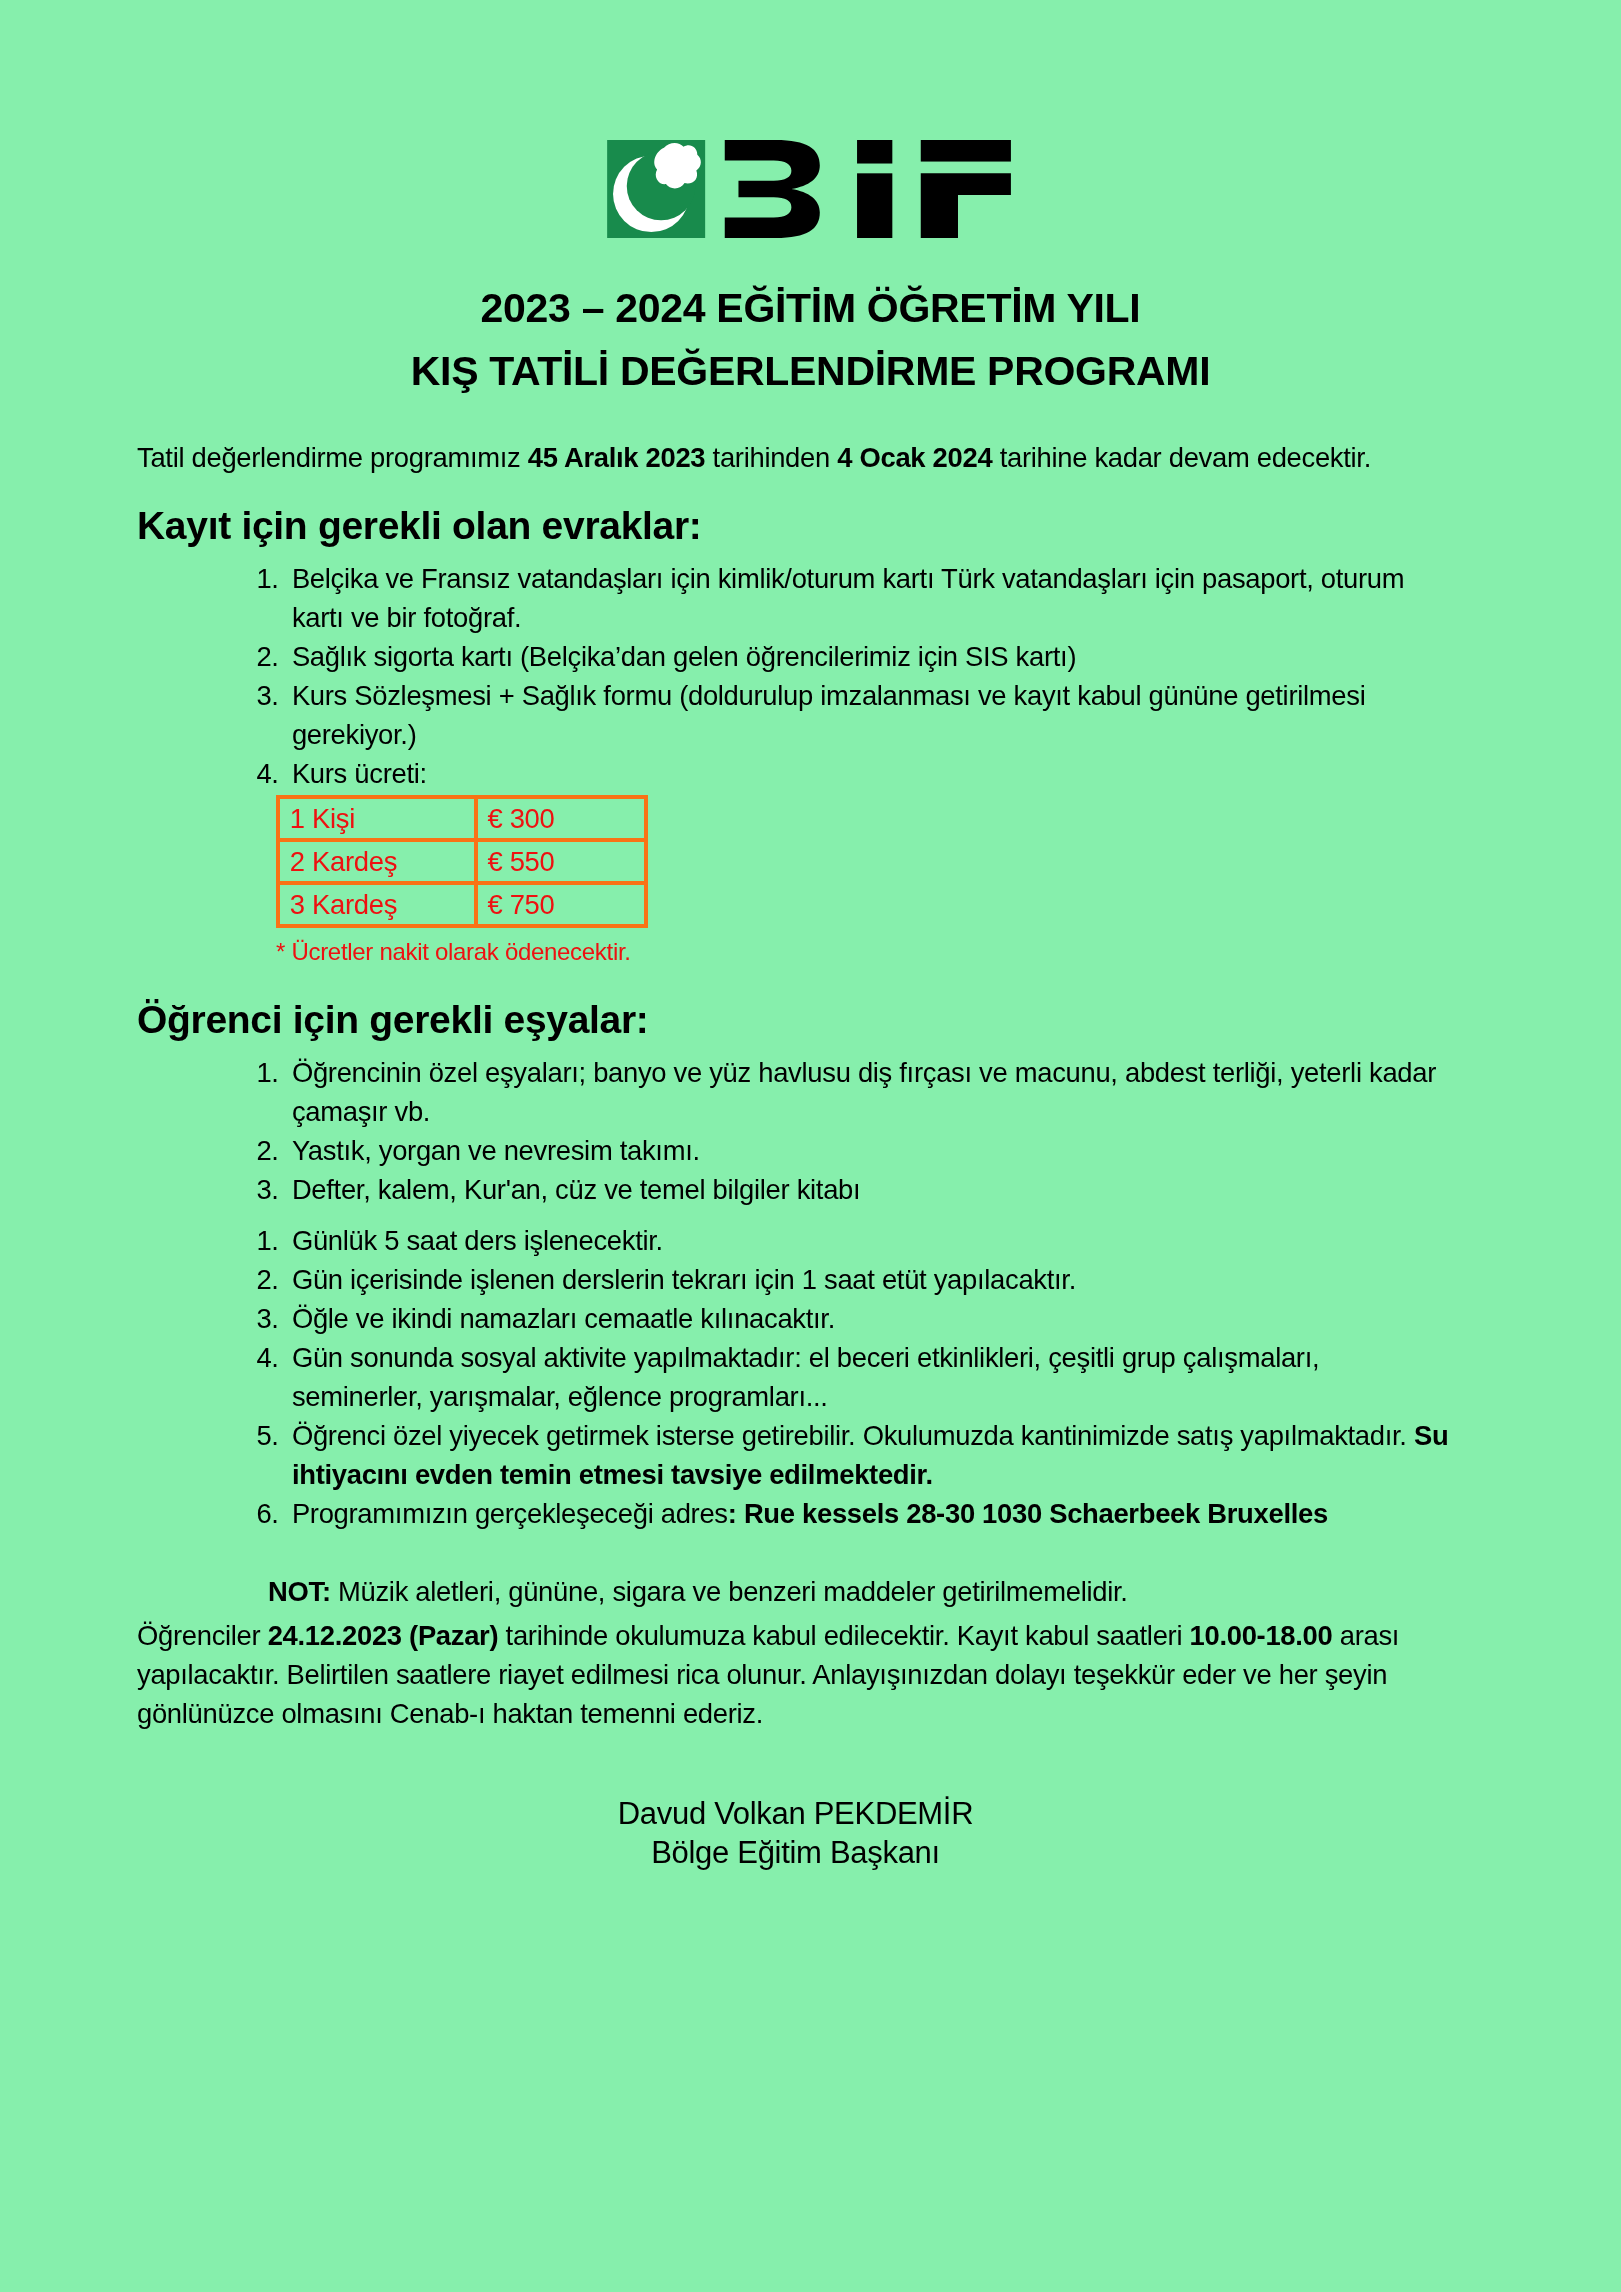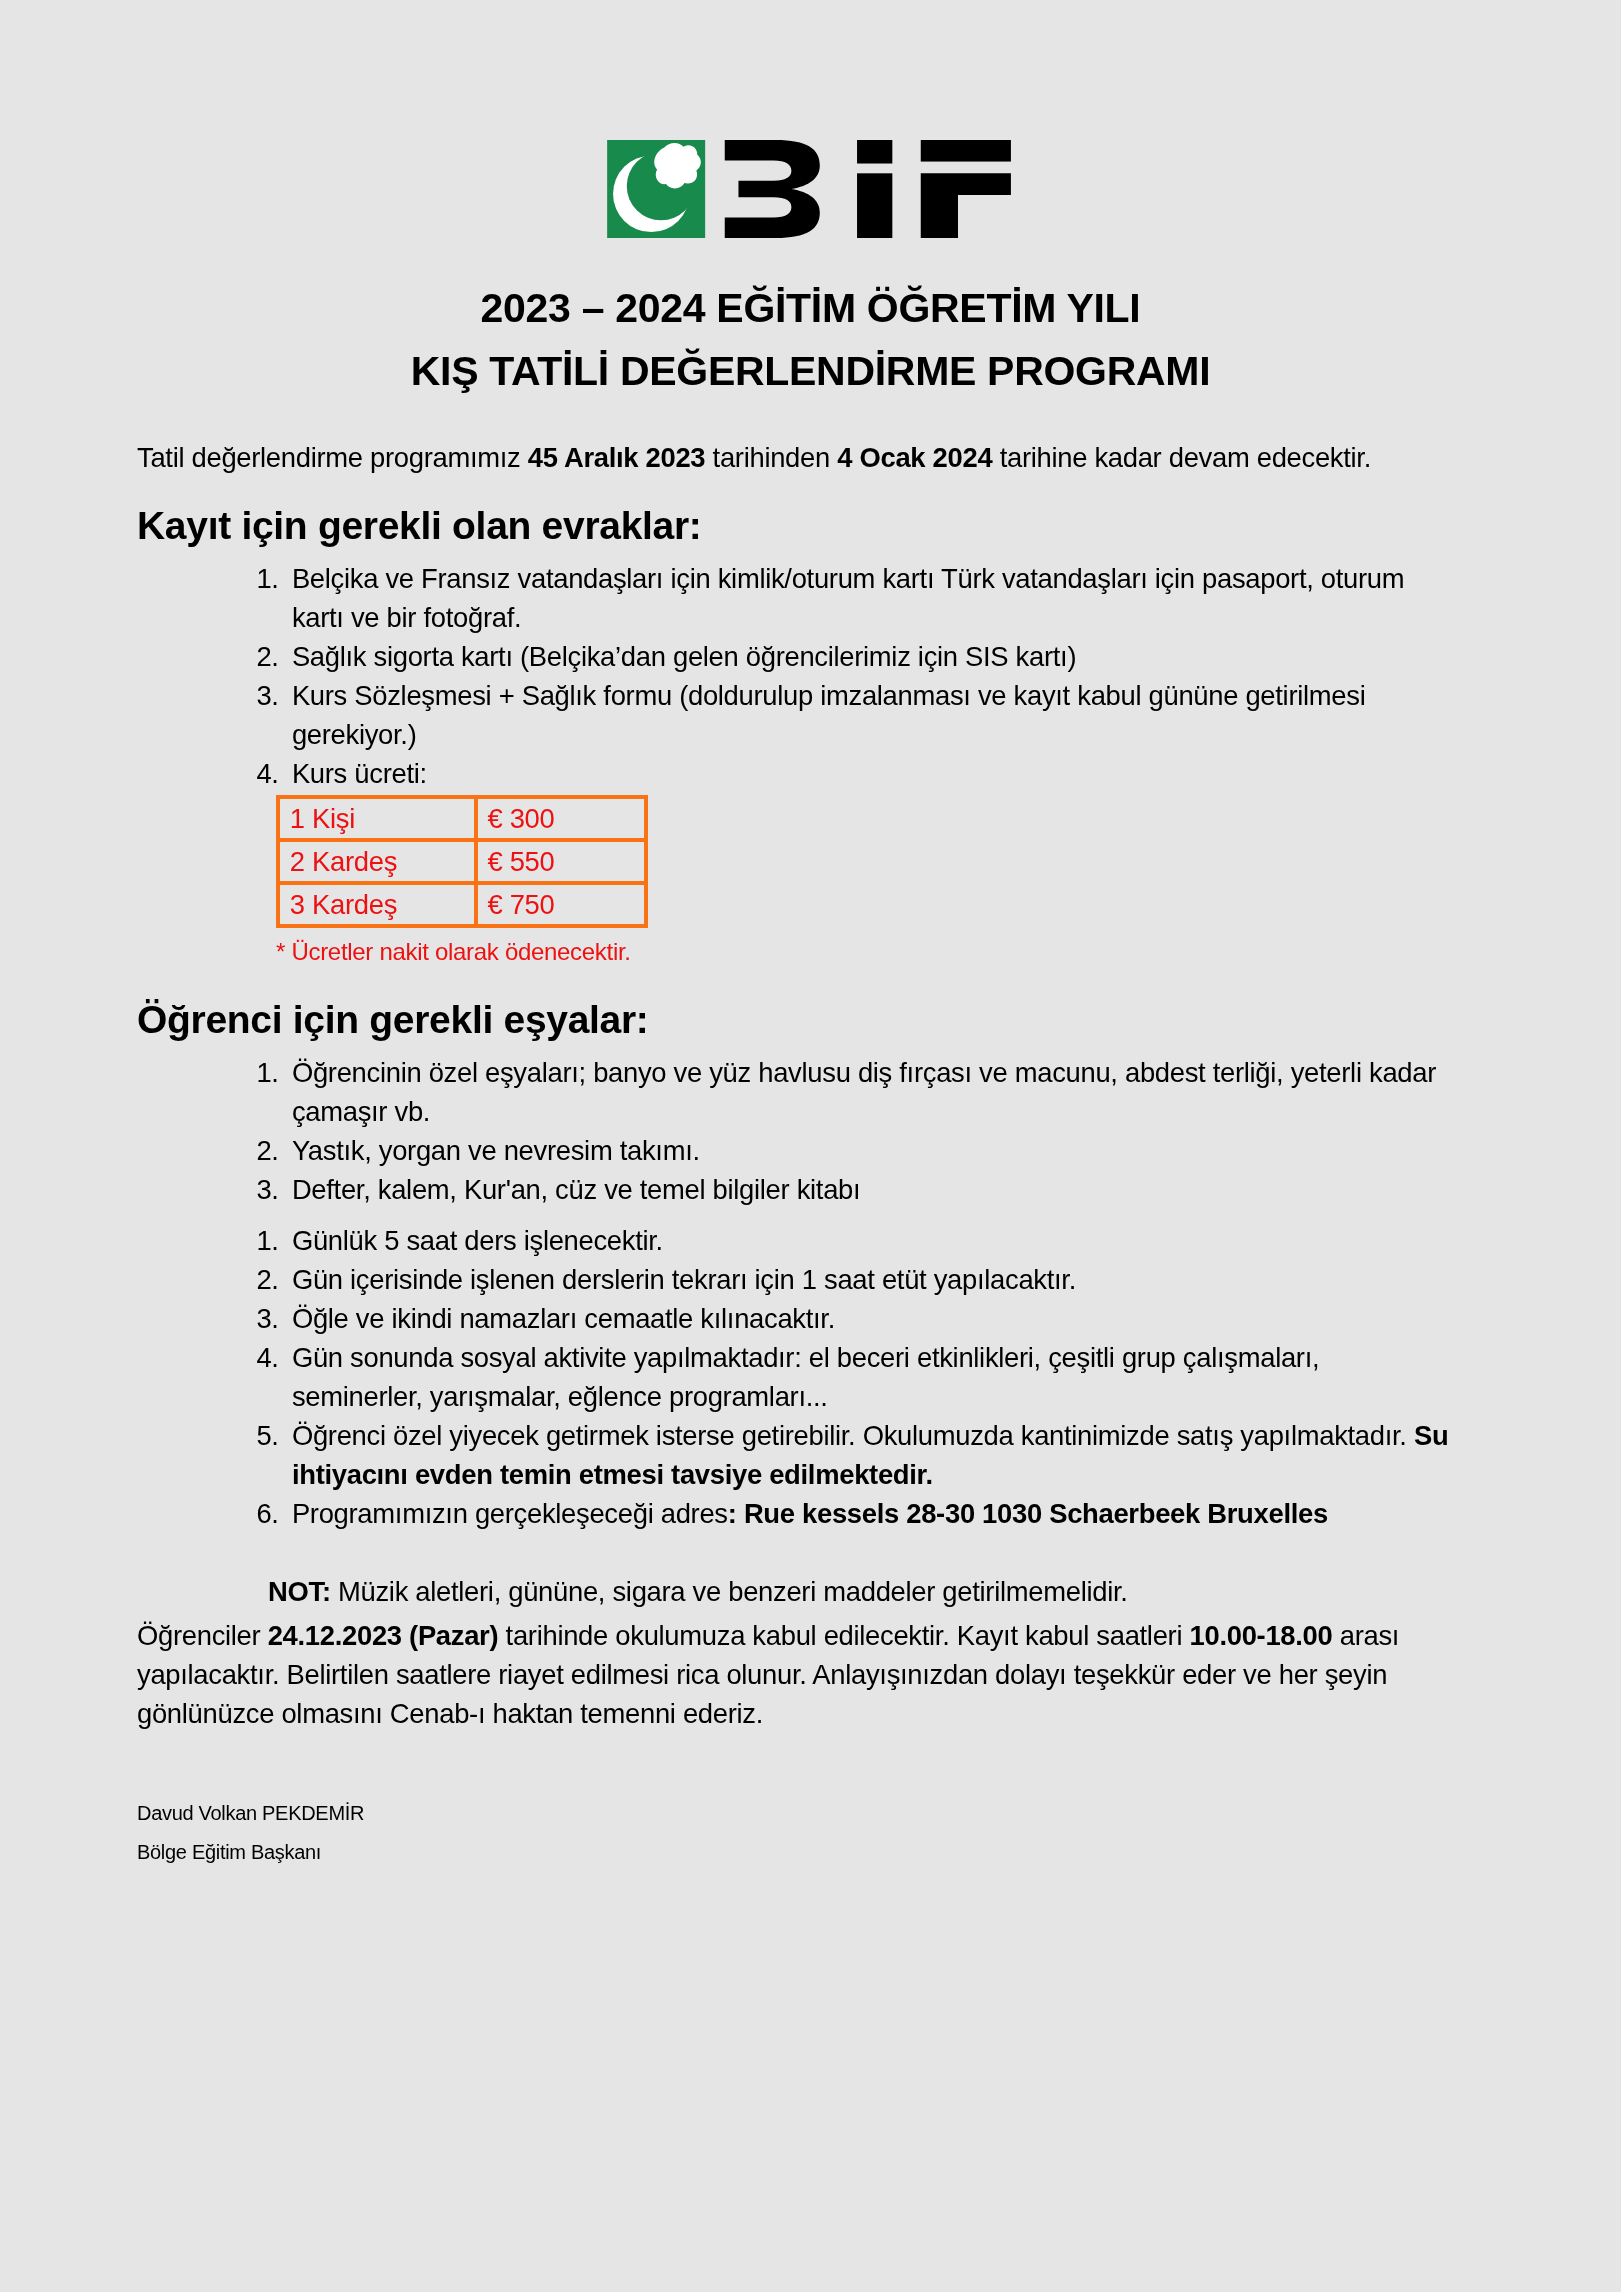--- a/index.html
+++ b/index.html
@@ -4,21 +4,21 @@
 <style>
   html, body {
     margin: 0;
     padding: 0;
     background: #ffffff;
   }
   .page {
     position: relative;
     width: 1621px;
     height: 2293px;
-    background: #e5e5e5;
+    background: #86efac;
     font-family: "Liberation Sans", sans-serif;
     color: #000000;
     overflow: hidden;
     letter-spacing: -0.3px;
   }
   .header {
     padding-top: 140px;
     text-align: center;
   }
   .logo-svg {
@@ -83,23 +83,23 @@
   .not-para {
     margin: 39px 0 0 131px;
     font-size: 27.4px;
     line-height: 39px;
   }
   .closing {
     margin-top: 5px;
   }
   .signature {
     margin-top: 61px;
-    font-size: 20px;
+    font-size: 31px;
     line-height: 39px;
-    text-align: left;
+    text-align: center;
   }
   strong { font-weight: bold; }
 </style>
 </head>
 <body>
 
 <div class="page">
 
   <div class="header">
     <svg class="logo-svg" viewBox="0 0 415 100" aria-hidden="true">

